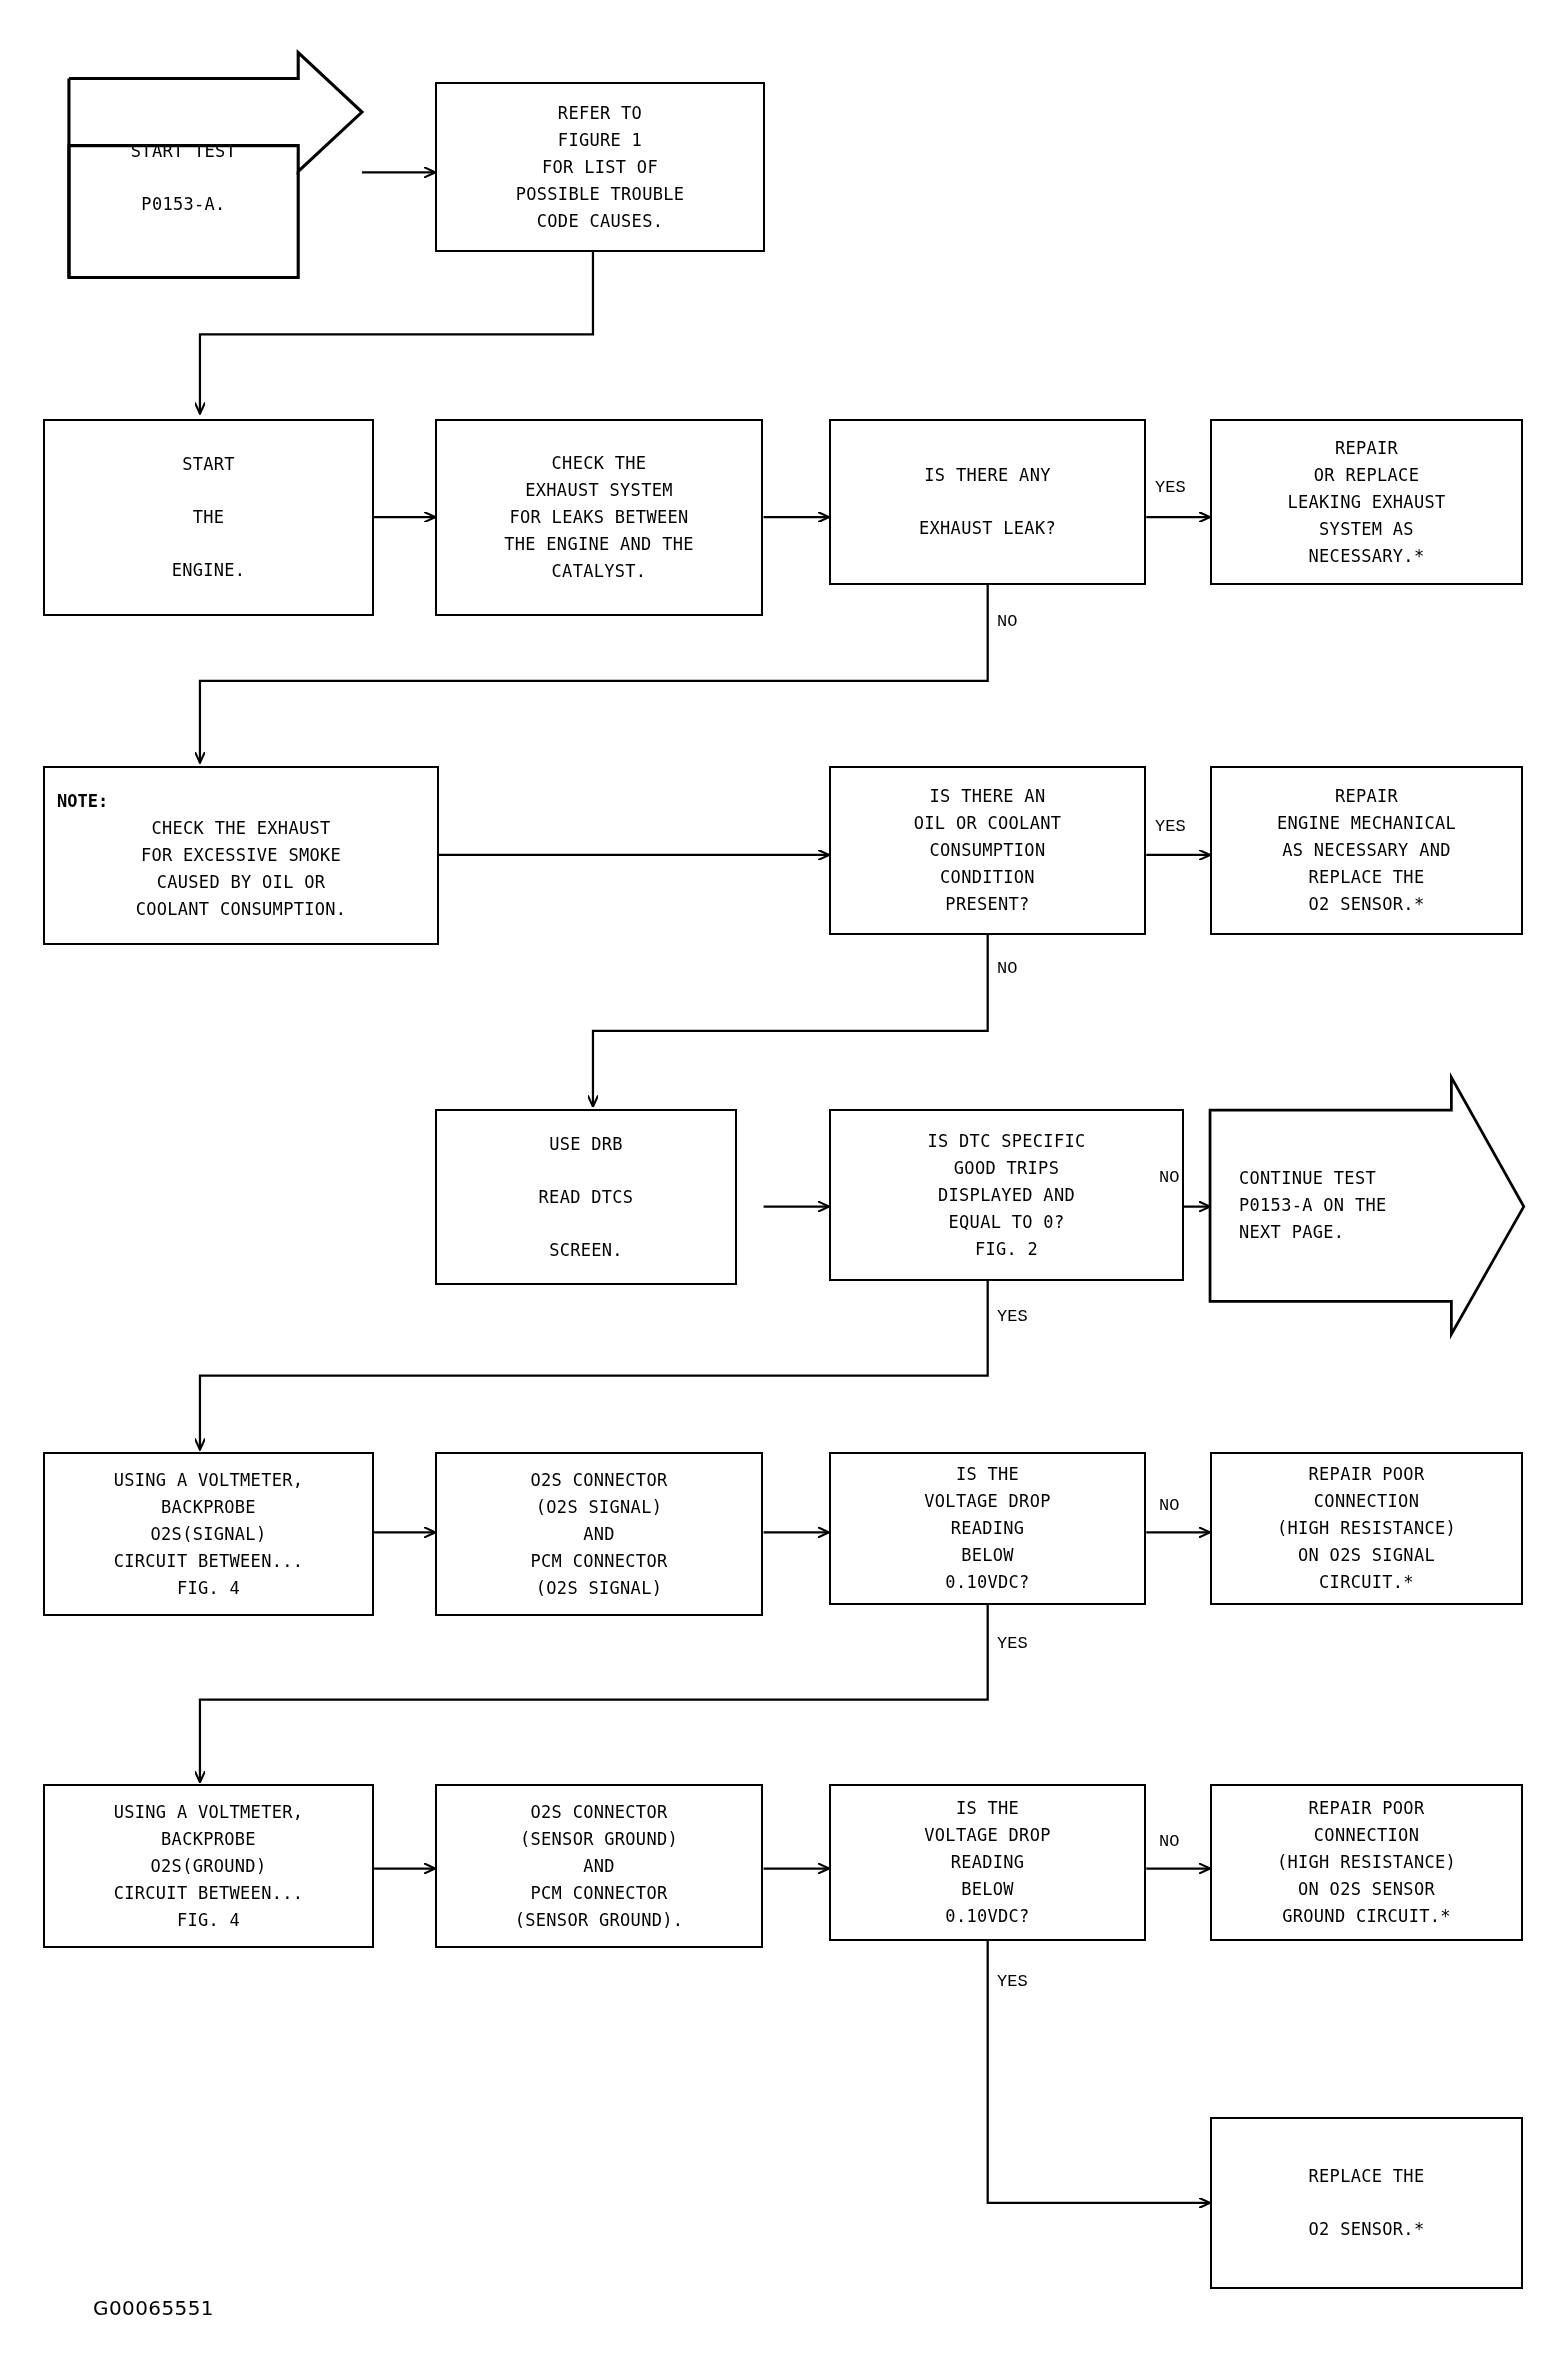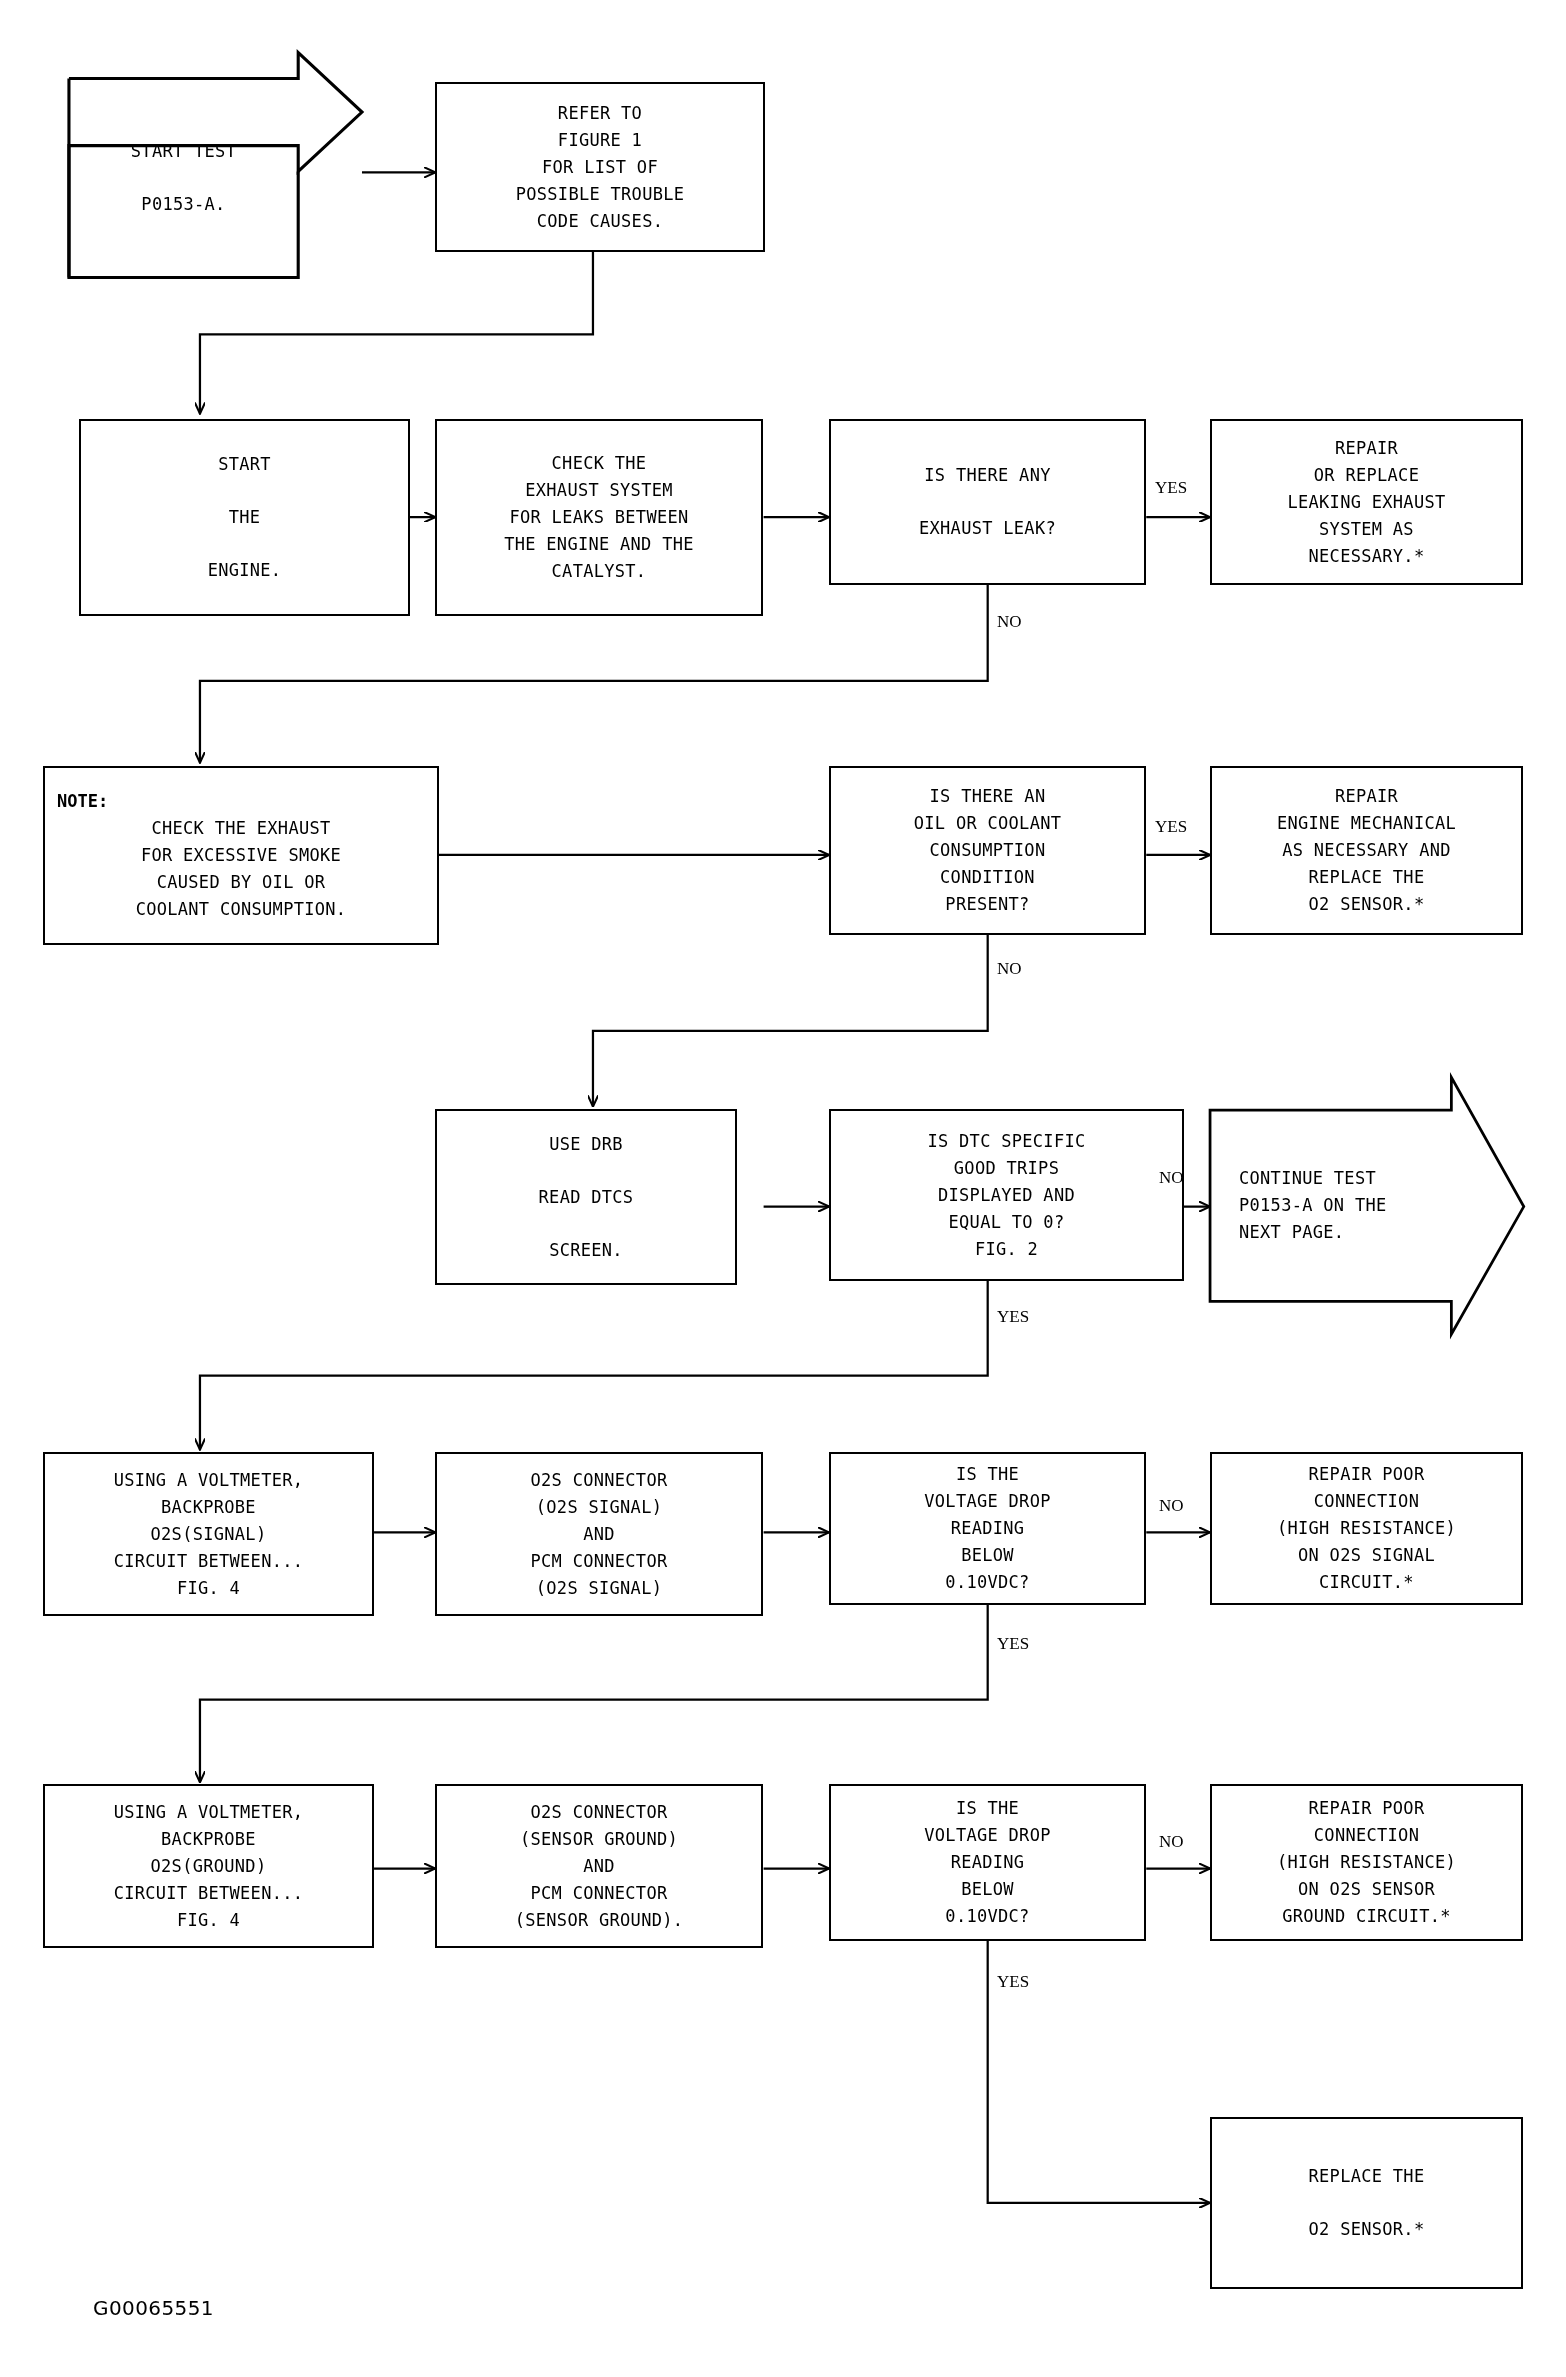--- a/index.html
+++ b/index.html
@@ -58,21 +58,21 @@
   }
   .note-box .ln { width: 100%; display: block; text-align: center; }
   .note-box .ln.note-label {
     text-align: left;
     font-weight: bold;
     letter-spacing: 0px;
     padding-left: 6.9px;
   }
   .edge-label {
     position: absolute;
-    font-family: Liberation Serif, serif;
+    font-family: Liberation Mono, monospace;
     font-size: 17px;
     color: #000000;
     white-space: pre;
     z-index: 4;
     background: transparent;
   }
   .footer-code {
     position: absolute;
     font-family: "DejaVu Sans", "Liberation Sans", sans-serif;
     font-size: 20px;
@@ -141,21 +141,21 @@
   </div>
 
   <div class="node box" style="left:435px; top:82px; width:330px; height:170px;">
     <span class="ln">REFER TO</span>
     <span class="ln">FIGURE 1</span>
     <span class="ln">FOR LIST OF</span>
     <span class="ln">POSSIBLE TROUBLE</span>
     <span class="ln">CODE CAUSES.</span>
   </div>
 
-  <div class="node box wide-gap" style="left:43px; top:419px; width:331px; height:197px;margin-left:36px;">
+  <div class="node box wide-gap" style="left:43px; top:419px; width:331px; height:197px;">
     <span class="ln">START</span>
     <span class="ln">THE</span>
     <span class="ln">ENGINE.</span>
   </div>
 
   <div class="node box" style="left:435px; top:419px; width:328px; height:197px;">
     <span class="ln">CHECK THE</span>
     <span class="ln">EXHAUST SYSTEM</span>
     <span class="ln">FOR LEAKS BETWEEN</span>
     <span class="ln">THE ENGINE AND THE</span>

